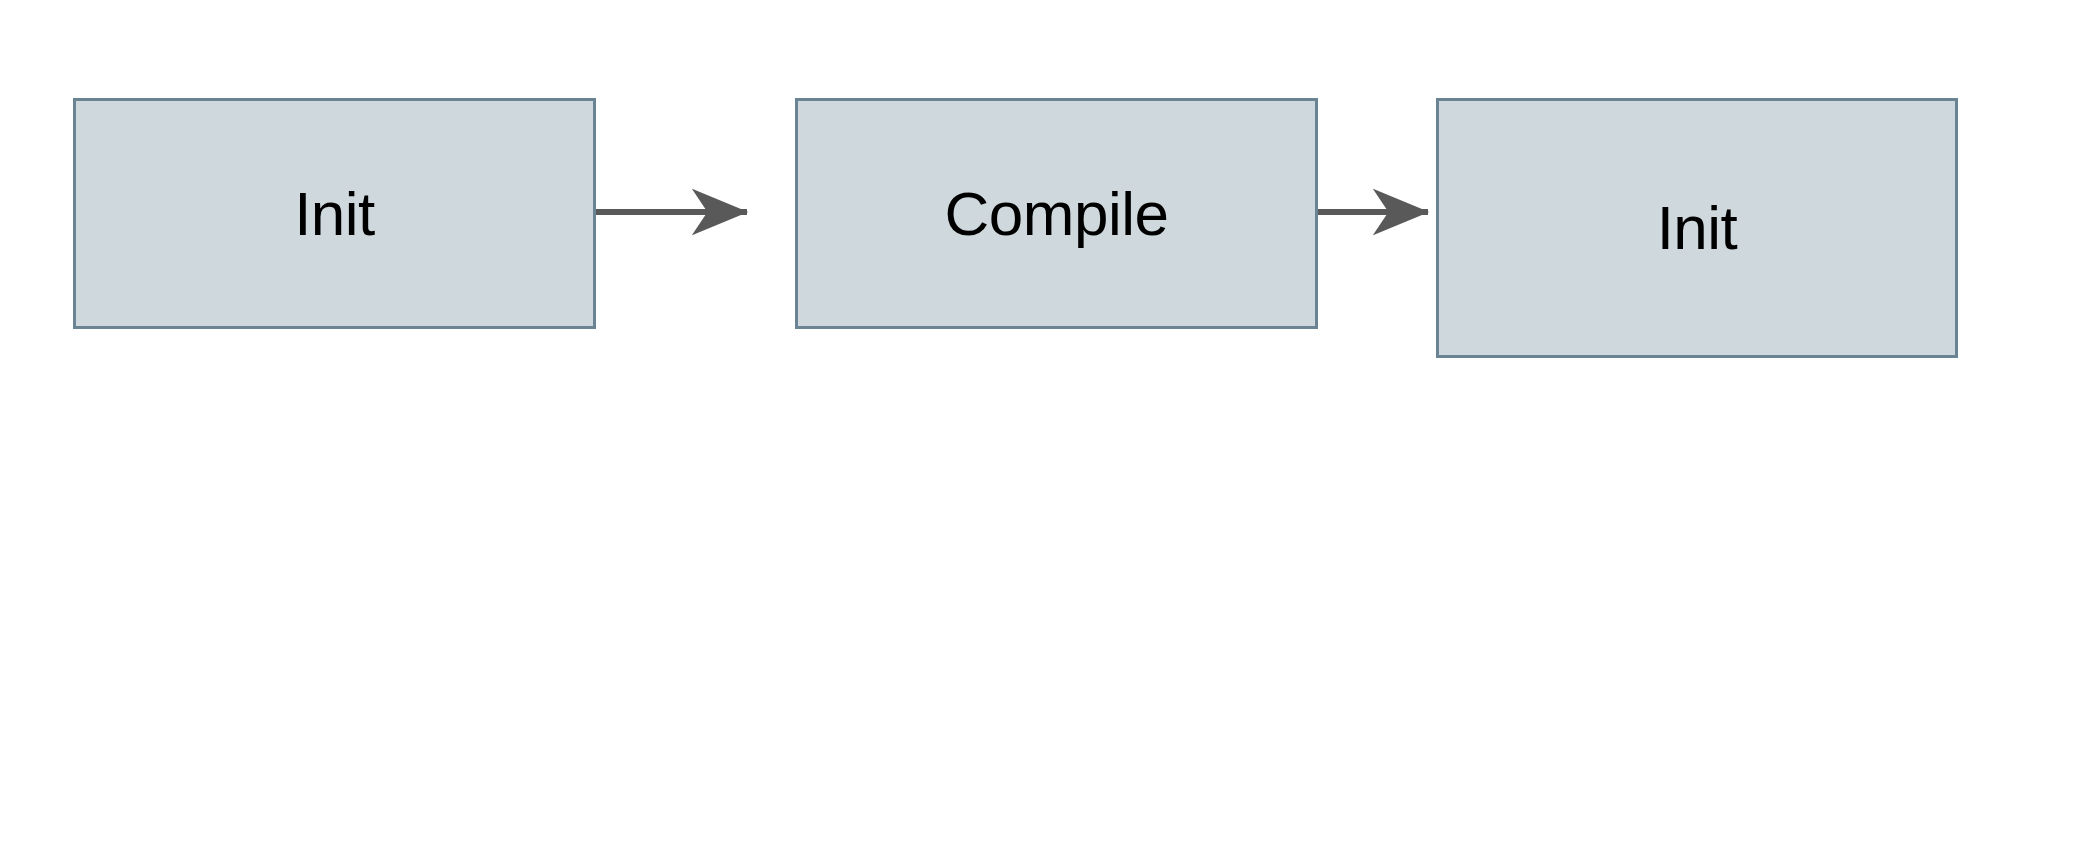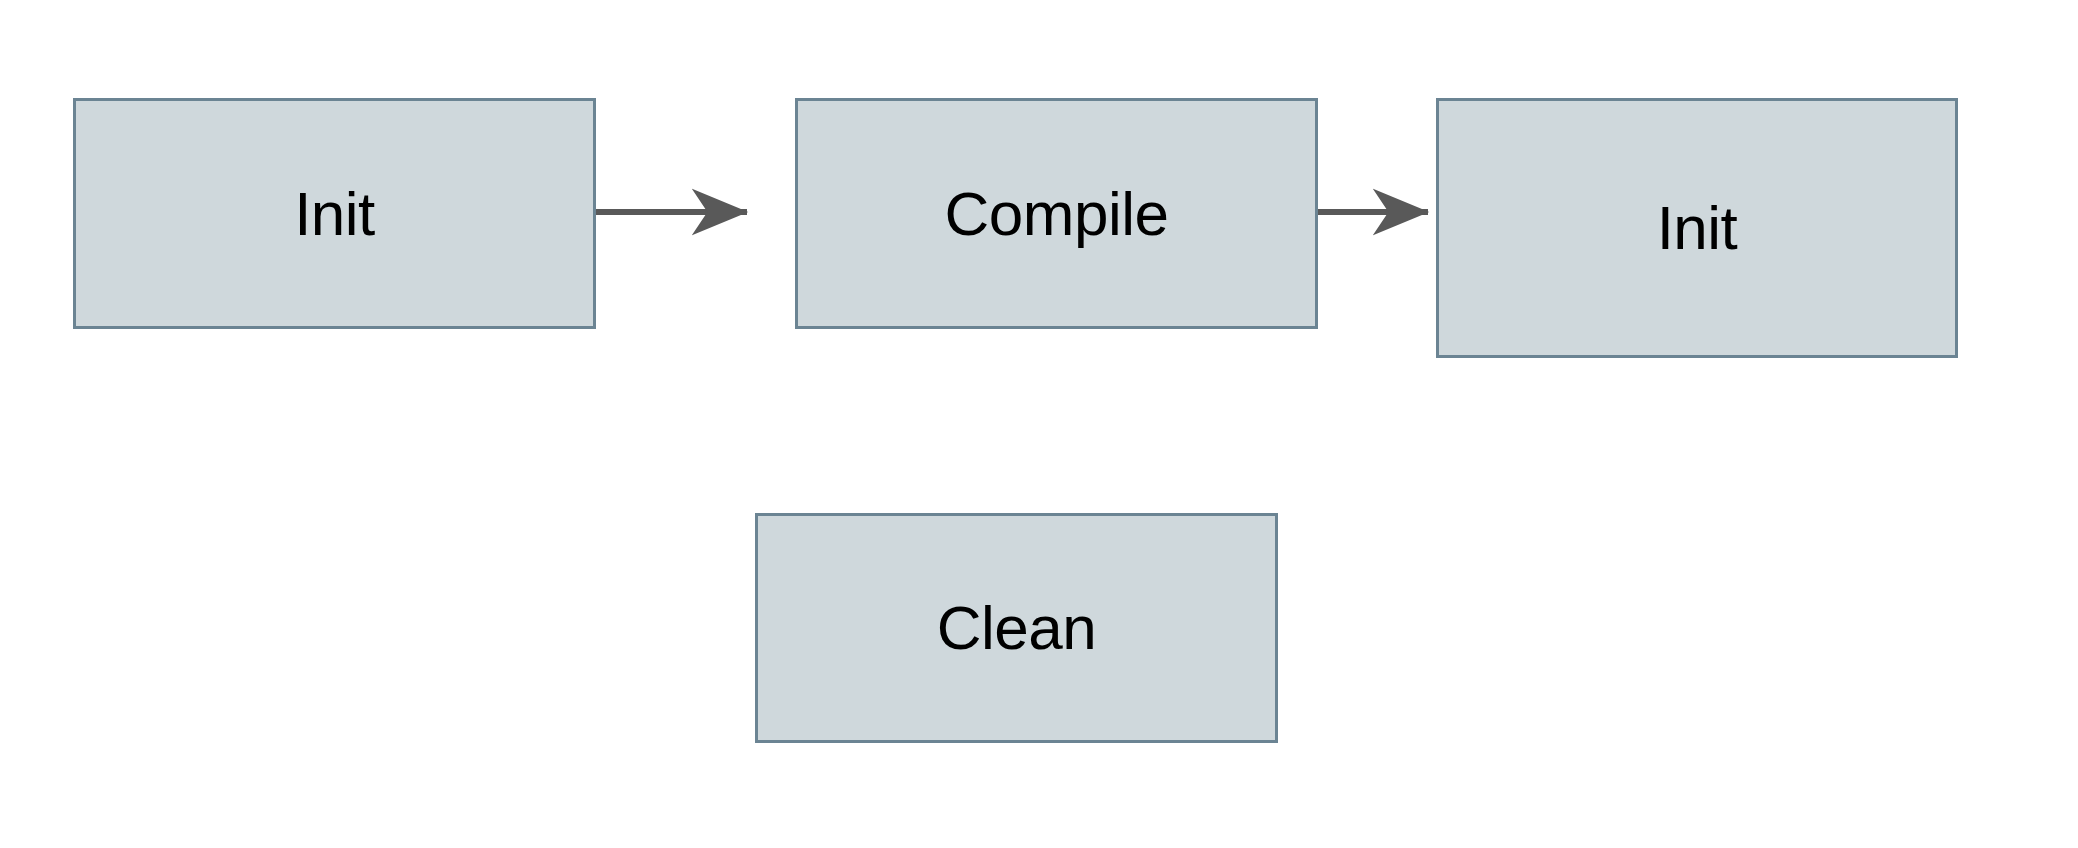--- a/index.html
+++ b/index.html
@@ -79,17 +79,14 @@
   </div>
 
   <div class="node" style="left:795px; top:98px; width:523px; height:231px;">
     <span class="node-label">Compile</span>
   </div>
 
   <div class="node" style="left:1436px; top:98px; width:522px; height:260px;">
     <span class="node-label">Init</span>
   </div>
 
-  <div class="node" style="left:755px; top:513px; width:523px; height:230px;">
-    <span class="node-label">Clean</span>
-  </div>
 
 </div>
 
 </body></html>

